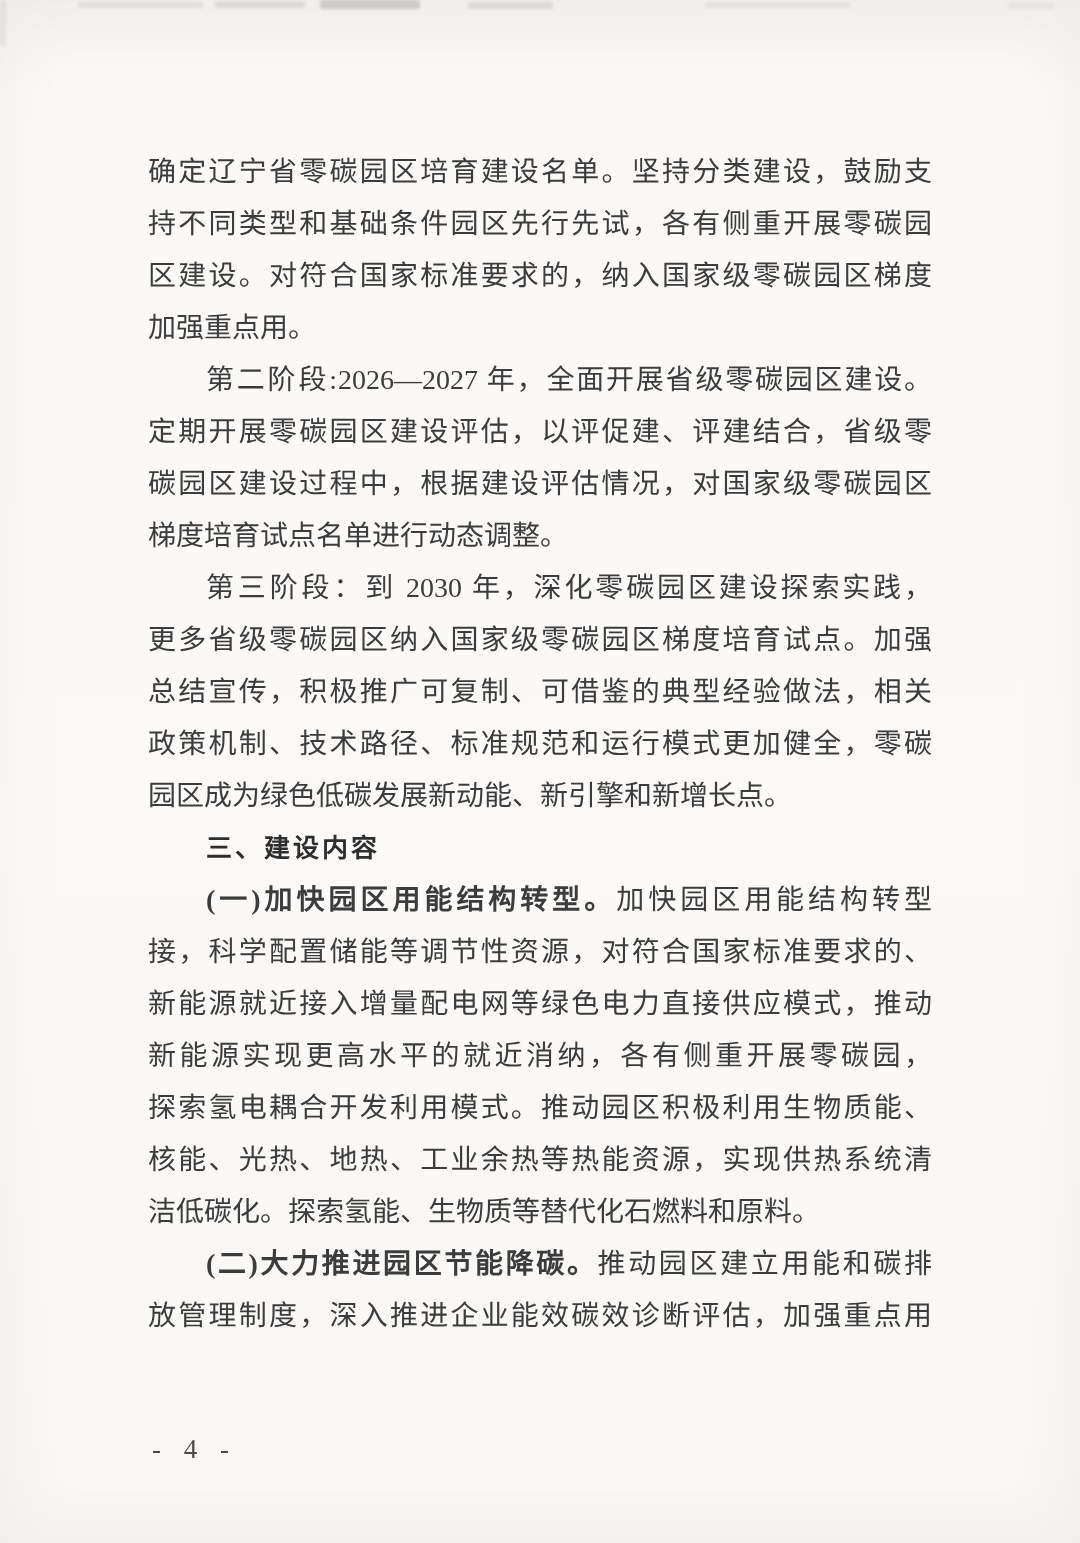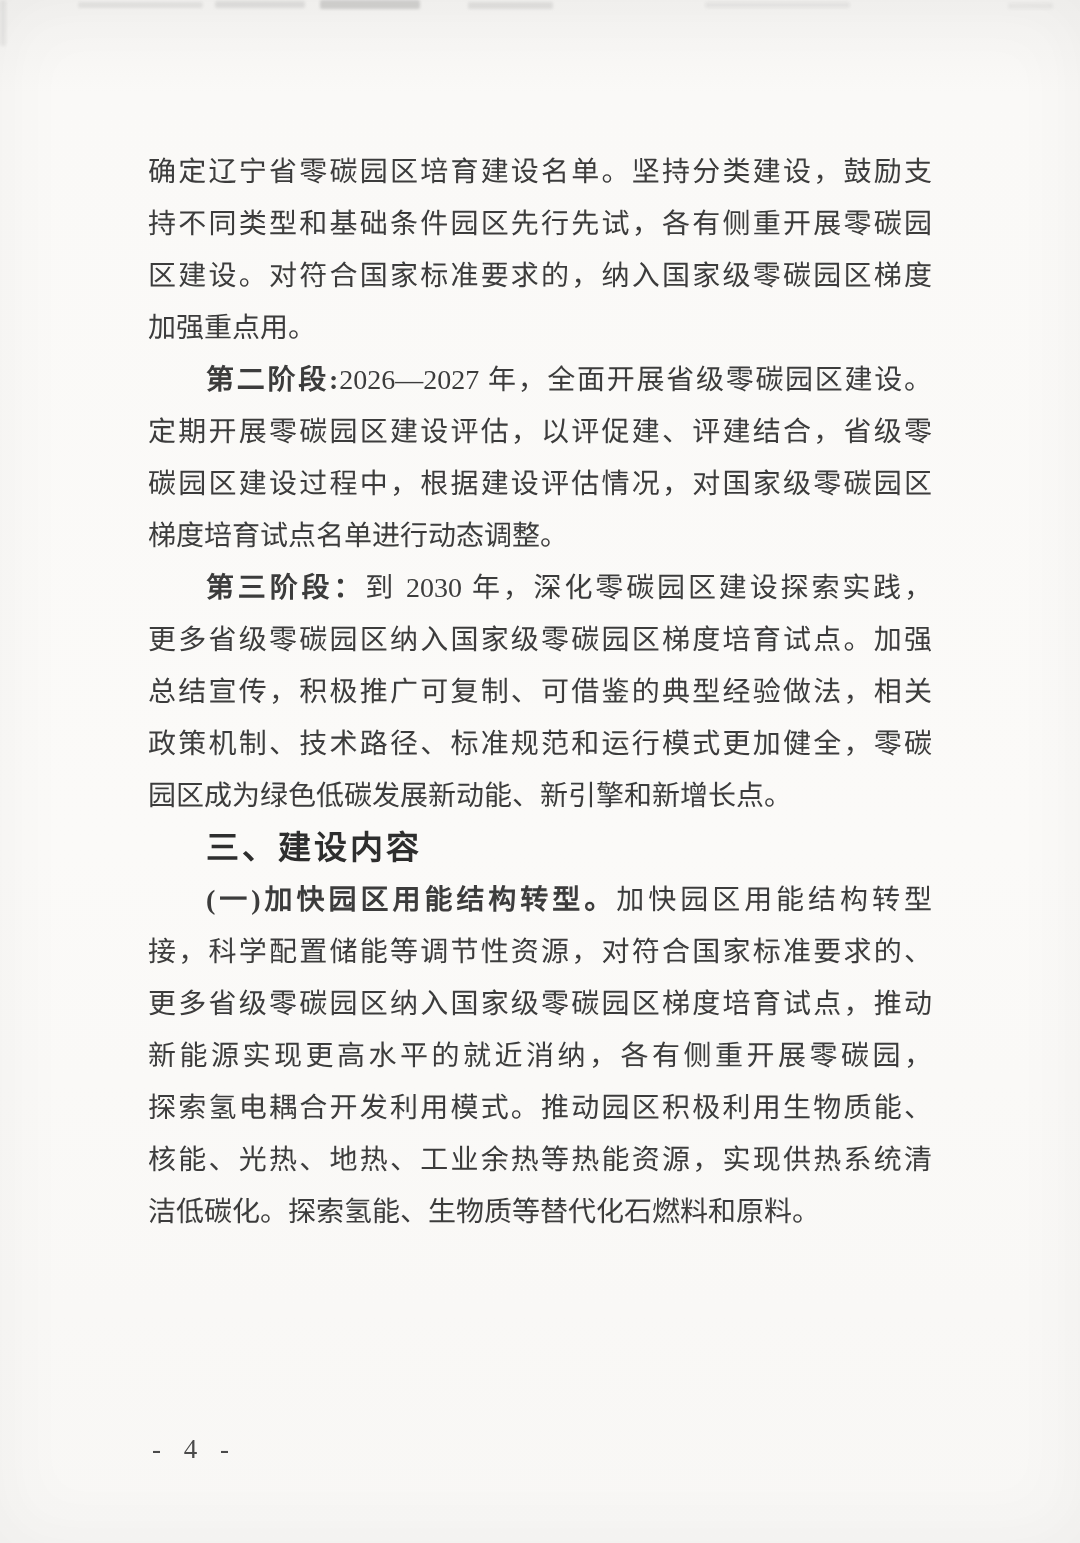--- a/index.html
+++ b/index.html
@@ -33,26 +33,26 @@
     line-height: 52px;
     text-rendering: optimizeLegibility;
   }
   .para { margin: 0; }
   .line { display: block; }
   .just {
     text-align: justify;
     text-align-last: justify;
   }
   .indent { text-indent: 58px; }
-  .lead-stage { font-weight: 700; letter-spacing: 1px; }
+  .lead-stage { font-weight: 400; letter-spacing: 1px; }
   .lead-sub { font-weight: 700; }
   .heading-line {
     font-family: "Liberation Sans", "DejaVu Sans", sans-serif;
     font-weight: 700;
-    font-size: 33px;
+    font-size: 26px;
     letter-spacing: 3px;
     text-indent: 58px;
     color: #2e2e2e;
   }
   .page-number {
     position: absolute;
     left: 152px;
     top: 1434px;
     font-size: 27px;
     letter-spacing: 8px;
@@ -96,25 +96,29 @@
       <span class="line">园区成为绿色低碳发展新动能、新引擎和新增长点。</span>
     </p>
 
     <p class="para">
       <span class="line heading-line">三、建设内容</span>
     </p>
 
     <p class="para">
       <span class="line just indent"><span class="lead-sub">(一)加快园区用能结构转型。</span><span>加快园区用能结构转型</span></span>
       <span class="line just">接，科学配置储能等调节性资源，对符合国家标准要求的、</span>
-      <span class="line just">更多省级零碳园区纳入国家级零碳园区梯度培育试点，推动</span>
+      <span class="line just">新能源就近接入增量配电网等绿色电力直接供应模式，推动</span>
       <span class="line just">新能源实现更高水平的就近消纳，各有侧重开展零碳园，</span>
       <span class="line just">探索氢电耦合开发利用模式。推动园区积极利用生物质能、</span>
       <span class="line just">核能、光热、地热、工业余热等热能资源，实现供热系统清</span>
       <span class="line">洁低碳化。探索氢能、生物质等替代化石燃料和原料。</span>
     </p>
 
+    <p class="para">
+      <span class="line just indent"><span class="lead-sub">(二)大力推进园区节能降碳。</span><span>推动园区建立用能和碳排</span></span>
+      <span class="line just">放管理制度，深入推进企业能效碳效诊断评估，加强重点用</span>
+    </p>
 
   </main>
 
   <div class="page-number">- 4 -</div>
 
 </div>
 
 </body></html>

